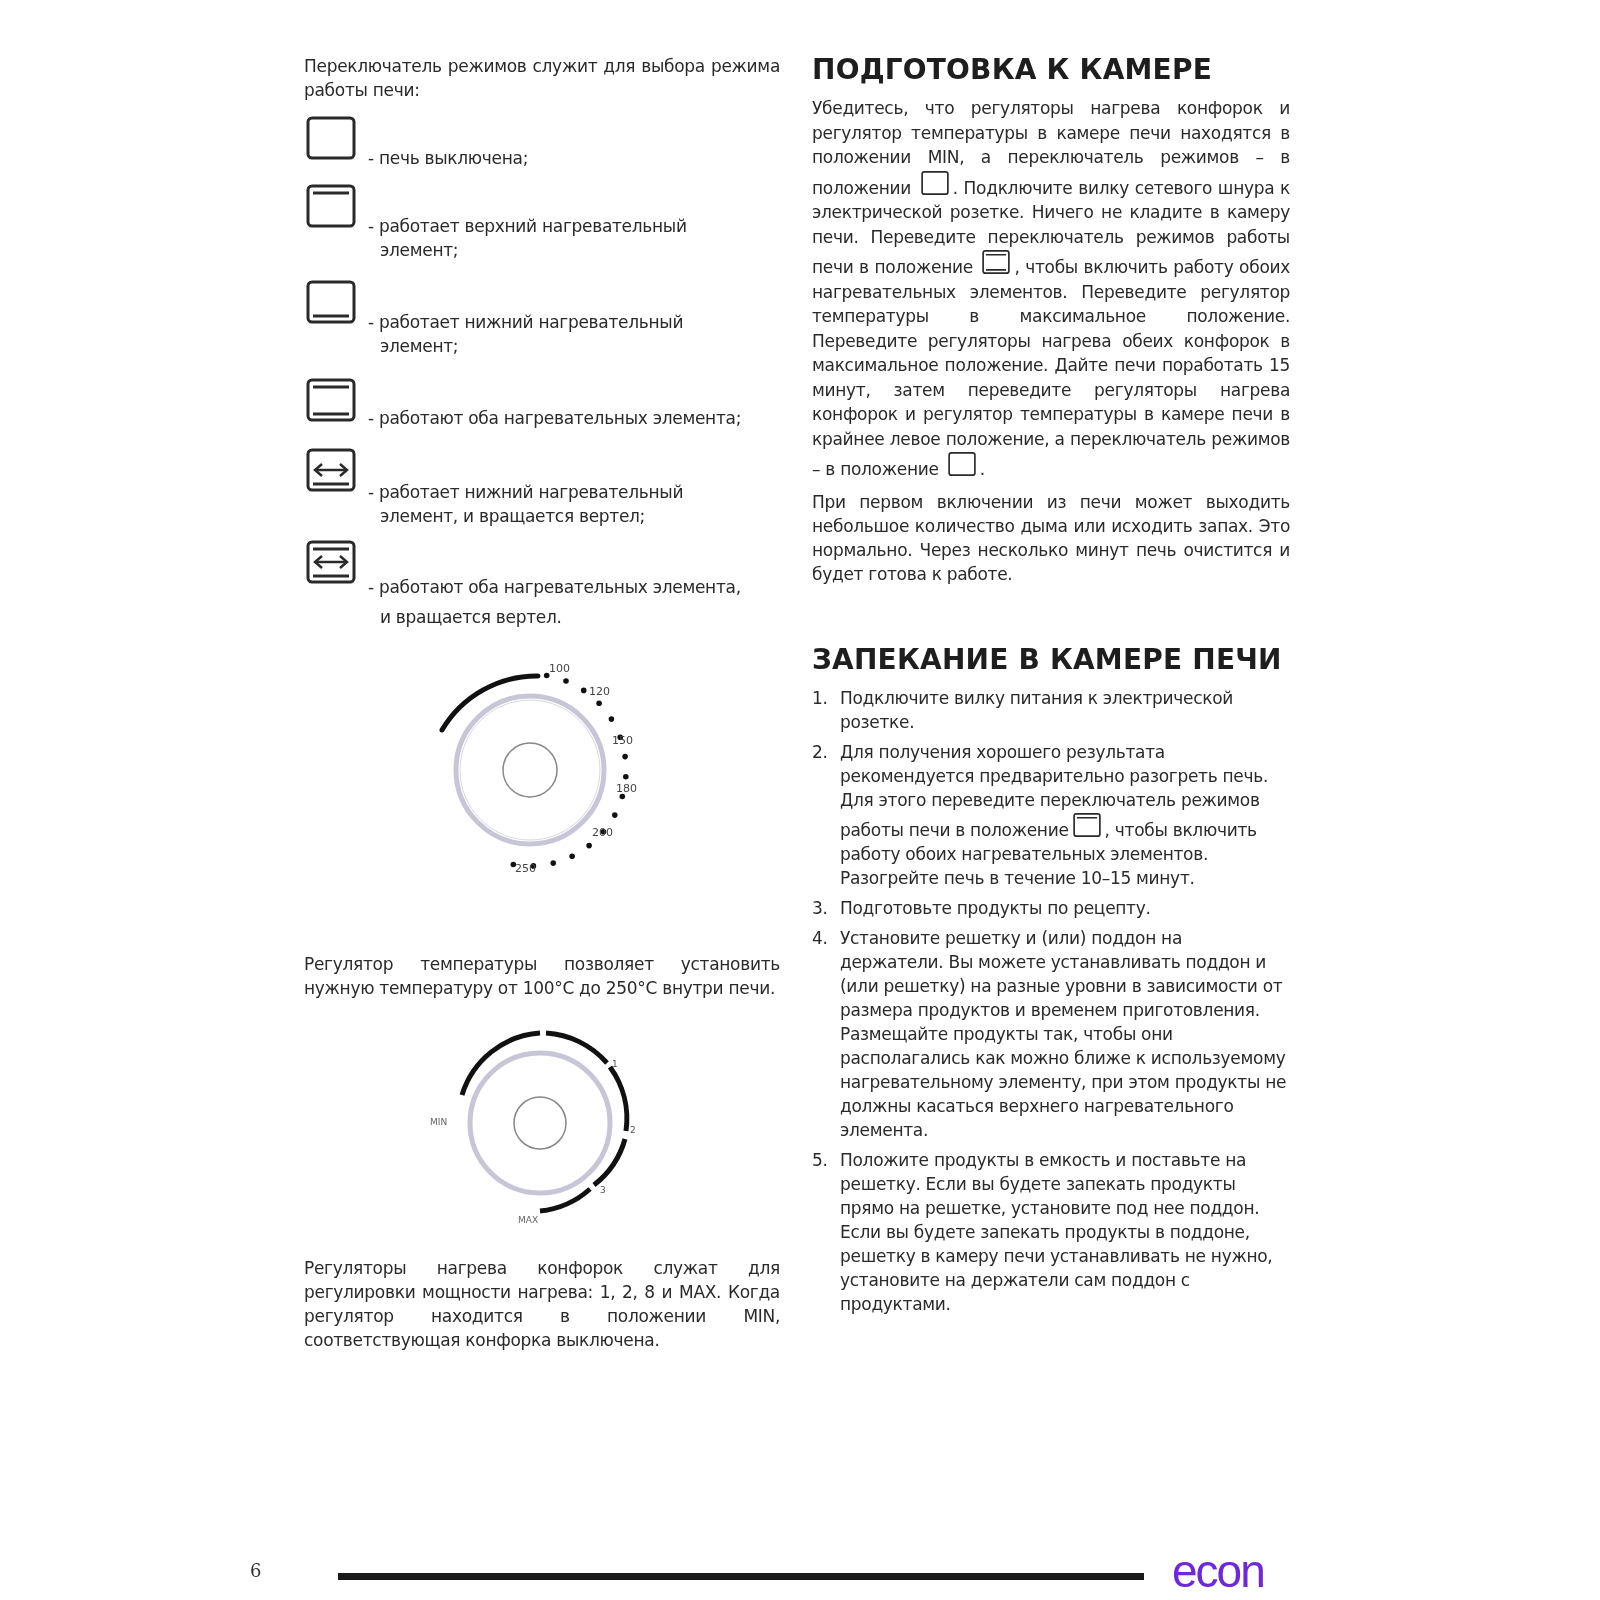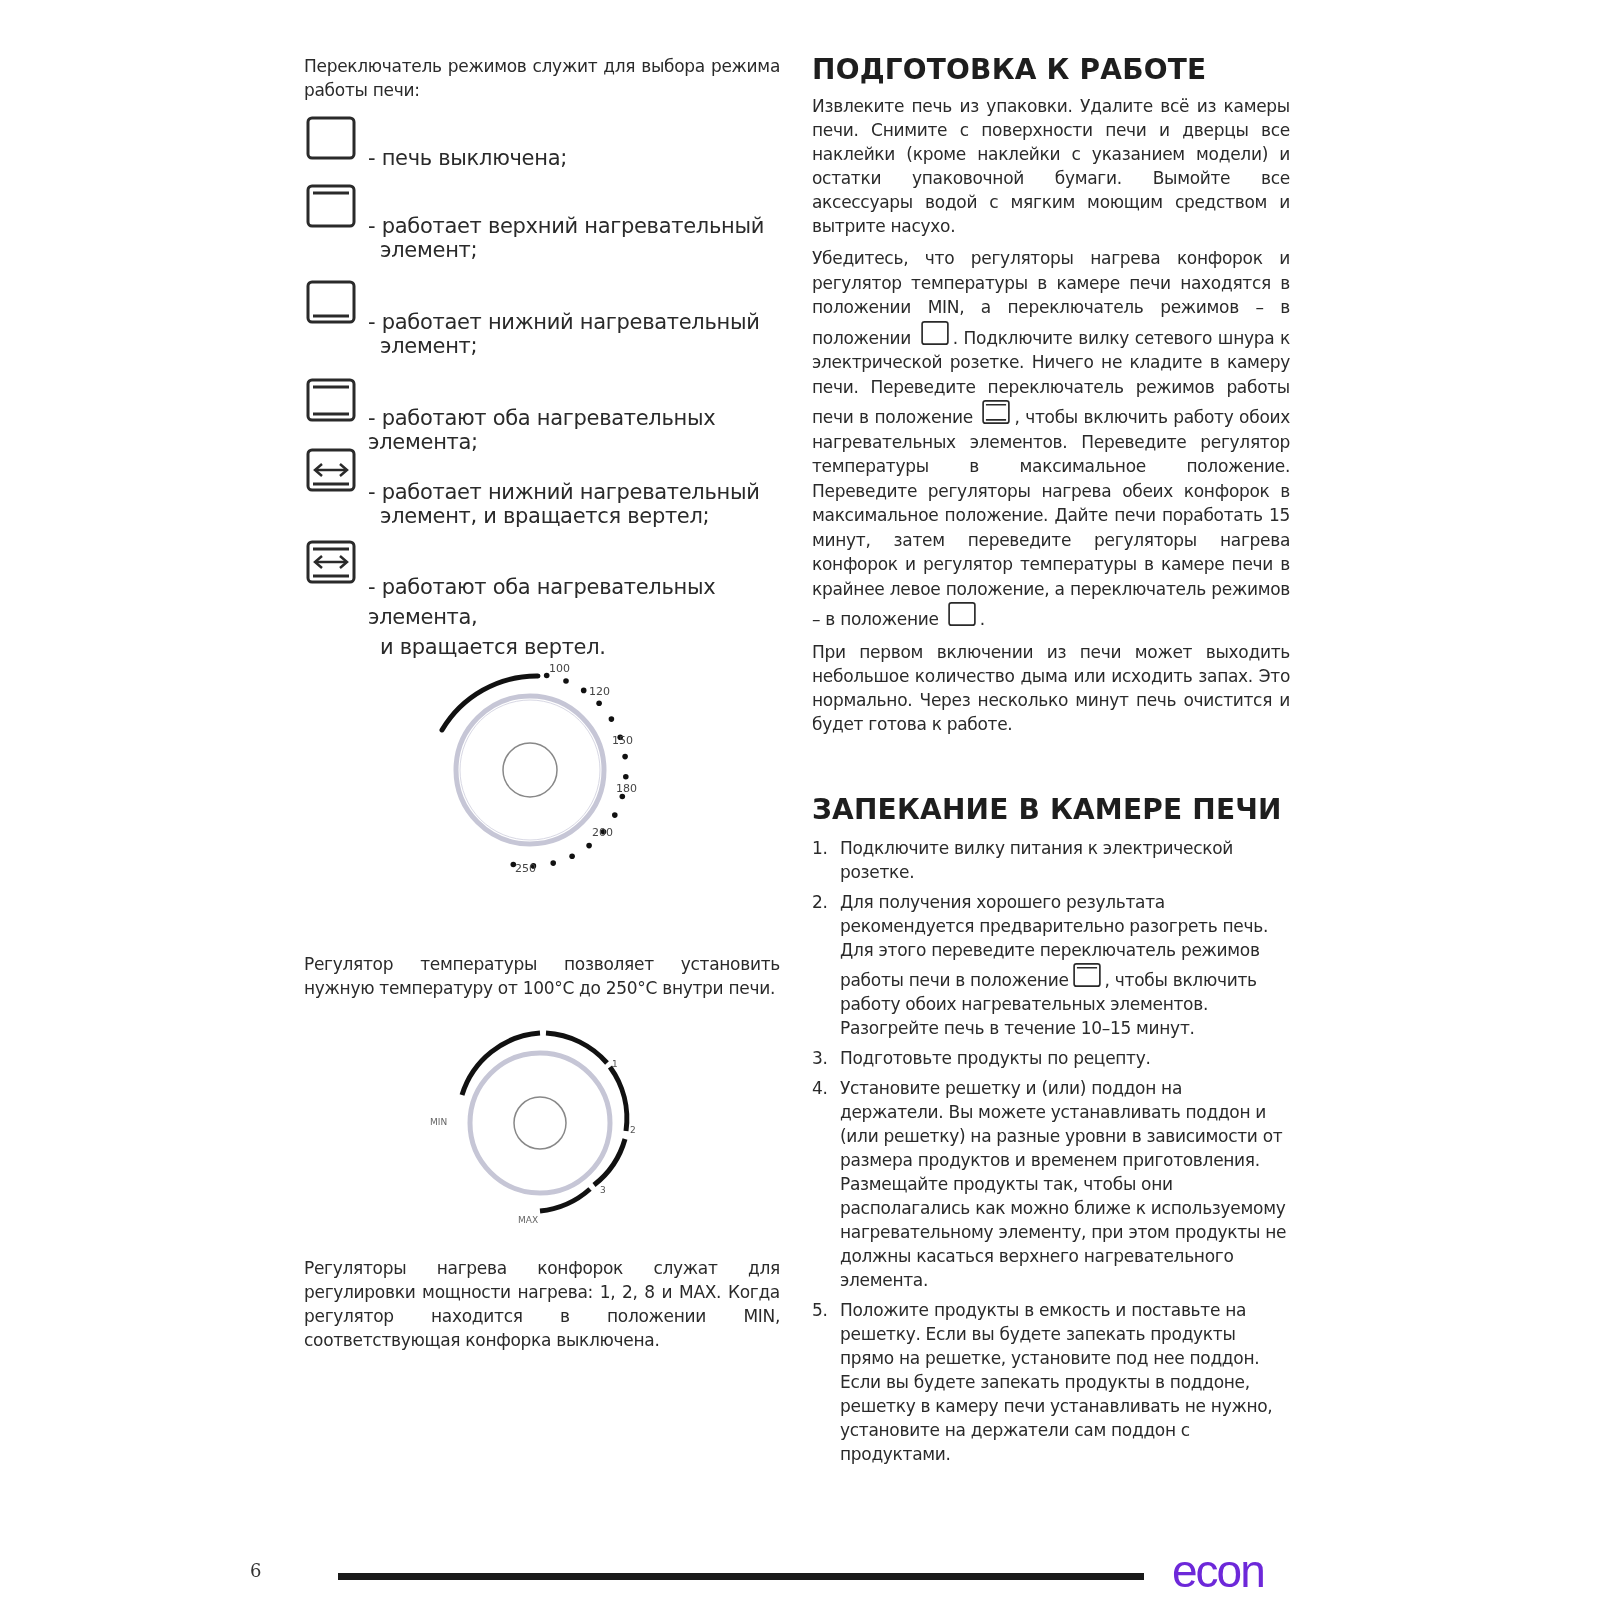--- a/index.html
+++ b/index.html
@@ -5,21 +5,21 @@
   html, body { margin: 0; padding: 0; background: #ffffff; }
   body { width: 1600px; height: 1600px; position: relative; overflow: hidden;
          font-family: "DejaVu Sans", sans-serif; color: #2a2a2a; }
   .col-left { position: absolute; left: 304px; top: 52px; width: 476px; }
   .col-right { position: absolute; left: 812px; top: 52px; width: 478px; }
   p { margin: 0; font-size: 17px; line-height: 24px; letter-spacing: -0.3px; }
   .justify { text-align: justify; margin-top: 8px; }
   .intro { margin-top: 2px; }
   .mode-row { position: absolute; left: 0; }
   .mode-icon { position: absolute; left: 2px; width: 50px; height: 44px; }
-  .mode-text { position: absolute; left: 64px; width: 420px; font-size: 21px; line-height: 24px; letter-spacing: -0.3px; }
+  .mode-text { position: absolute; left: 64px; width: 420px; font-size: 17px; line-height: 24px; letter-spacing: -0.3px; }
   .mode-text .indent { display: block; padding-left: 12px; }
   h2 { margin: 0; font-size: 28px; font-weight: bold; letter-spacing: 0.2px; color: #1e1e1e; line-height: 36px; }
   .inline-icon { display: inline-block; vertical-align: -2px; width: 28px; height: 26px; margin: 0 4px; }
   .inline-icon svg { display: block; }
   ol { margin: 0; padding: 0; list-style: none; }
   ol li { position: relative; padding-left: 28px; font-size: 17px; line-height: 24px; letter-spacing: -0.3px; margin-bottom: 6px; }
   ol li .num { position: absolute; left: 0; top: 0; }
   .dial { position: absolute; }
   .footer-page { position: absolute; left: 250px; top: 1560px; font-size: 18px; color: #333; font-family: "DejaVu Serif", serif; }
   .footer-rule { position: absolute; left: 338px; top: 1573px; width: 806px; height: 7px; background: #1a1a1a; }
@@ -158,22 +158,21 @@
   <text x="200" y="108" font-size="9" fill="#555">2</text>
   <text x="170" y="168" font-size="9" fill="#555">3</text>
   <text x="88" y="198" font-size="9" fill="#666">MAX</text>
 </svg>
 
 <div style="position:absolute; left:304px; top:1248px; width:476px;">
   <p class="justify">Регуляторы нагрева конфорок служат для регулировки мощности нагрева: 1, 2, 8 и MAX. Когда регулятор находится в положении MIN, соответствующая конфорка выключена.</p>
 </div>
 
 <div class="col-right">
-  <h2>ПОДГОТОВКА К РАБОТЕ</h2>
-  <p class="justify" style="margin-top:6px;">Извлеките печь из упаковки. Удалите всё из камеры печи. Снимите с поверхности печи и дверцы все наклейки (кроме наклейки с указанием модели) и остатки упаковочной бумаги. Вымойте все аксессуары водой с мягким моющим средством и вытрите насухо.</p>
+  <h2>ПОДГОТОВКА К КАМЕРЕ</h2>
   <p class="justify" style="margin-top:8px; line-height:24.5px;">
     <span>Убедитесь, что регуляторы нагрева конфорок и регулятор температуры в камере печи находятся в положении MIN, а переключатель режимов – в положении</span>
     <span class="inline-icon"><svg width="28" height="26" viewBox="0 0 50 44">
           <use href="#ico-off"></use>
         </svg></span><span>. Подключите вилку сетевого шнура к электрической розетке. Ничего не кладите в камеру печи. Переведите переключатель режимов работы печи в положение</span>
     <span class="inline-icon"><svg width="28" height="26" viewBox="0 0 50 44">
           <use href="#ico-both"></use>
         </svg></span><span>, чтобы включить работу обоих нагревательных элементов. Переведите регулятор температуры в максимальное положение. Переведите регуляторы нагрева обеих конфорок в максимальное положение. Дайте печи поработать 15 минут, затем переведите регуляторы нагрева конфорок и регулятор температуры в камере печи в крайнее левое положение,</span>
     <span>а переключатель режимов – в положение</span>
     <span class="inline-icon"><svg width="28" height="26" viewBox="0 0 50 44">

